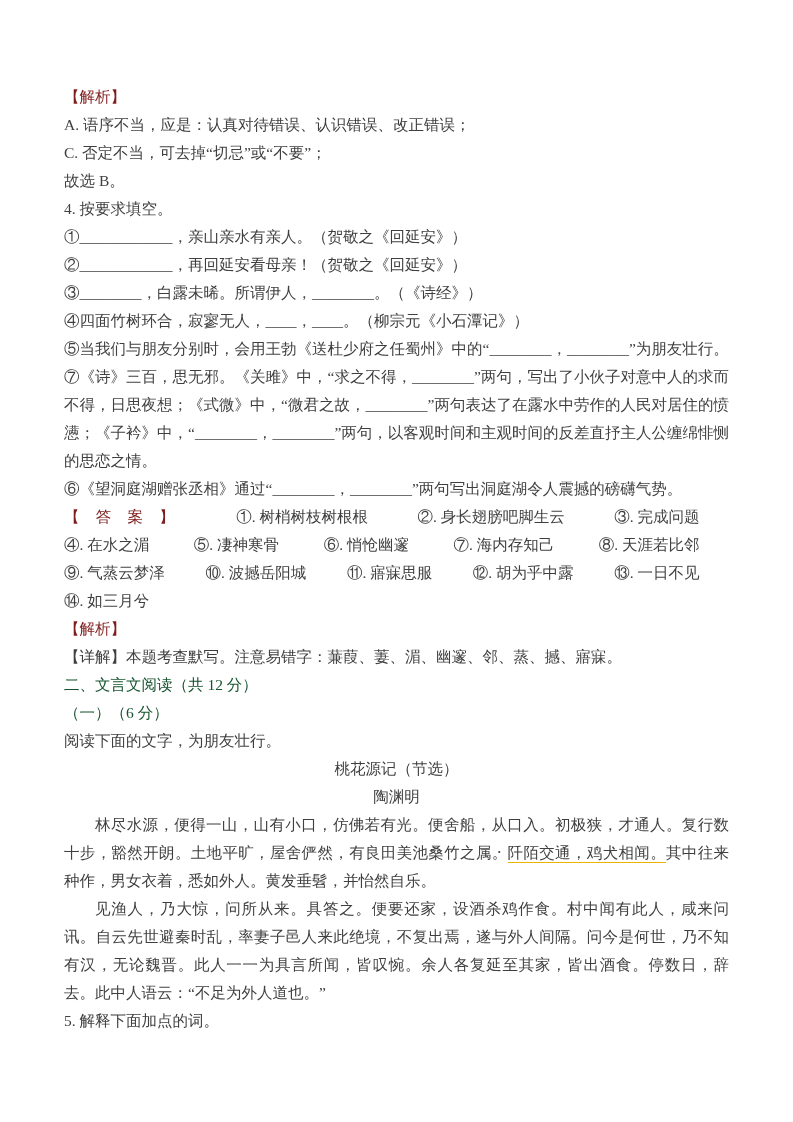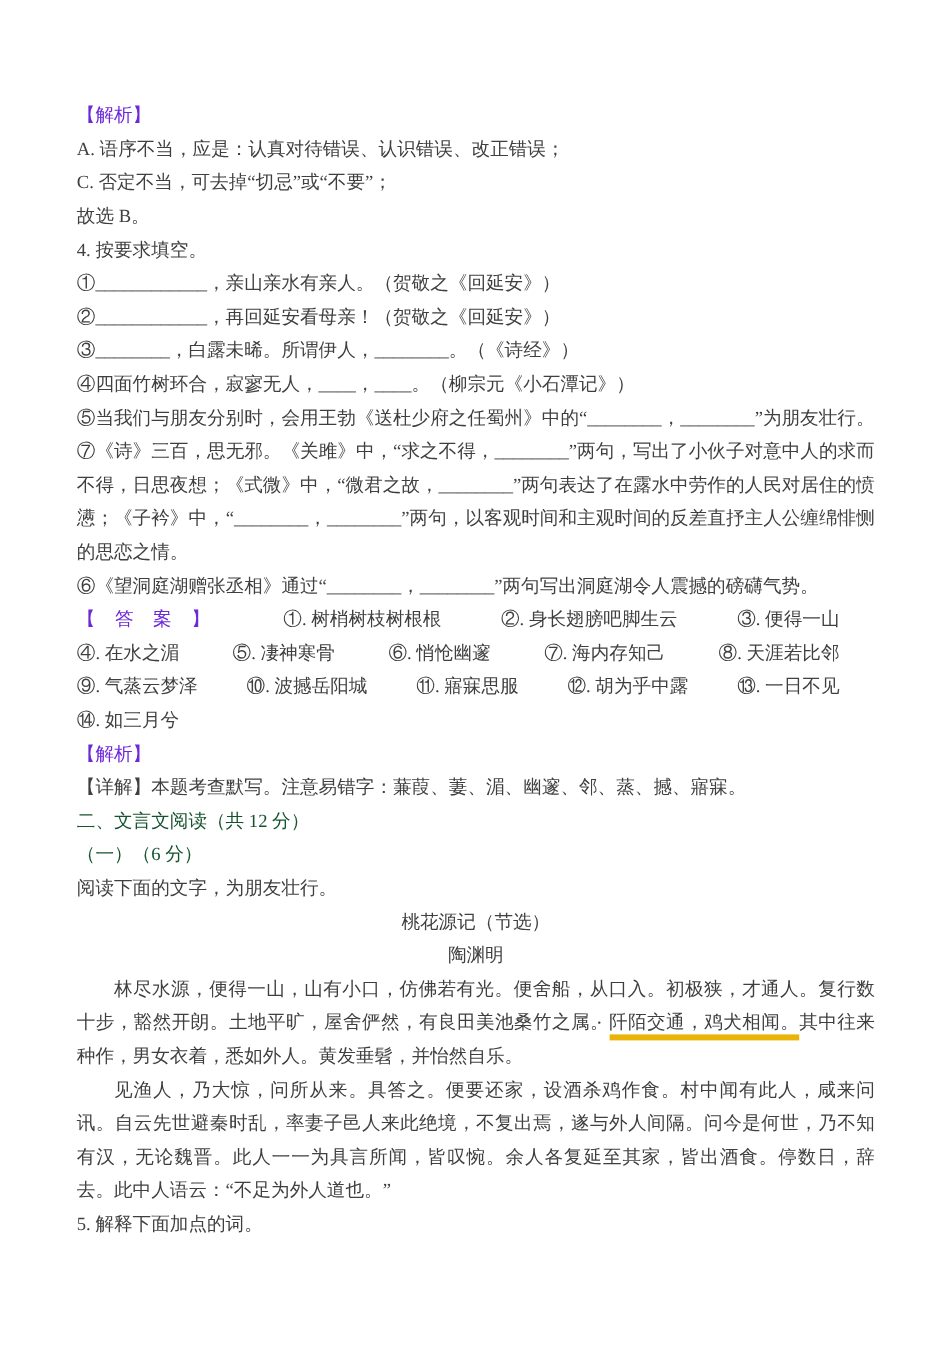--- a/index.html
+++ b/index.html
@@ -22,21 +22,21 @@
     font-size: 15.5px;
     line-height: 28px;
   }
   .page p, .page h2, .page h3 {
     margin: 0;
     padding: 0;
     font-size: 15.5px;
     font-weight: normal;
   }
   .accent {
-    color: #6d28d9;
+    color: #7f1d1d;
   }
   .sec-heading {
     font-weight: bold;
     color: #14532d;
     font-size: 16.5px;
   }
   .sub-heading {
     font-weight: bold;
     color: #14532d;
     font-size: 16px;
@@ -55,21 +55,21 @@
   }
   .answer-item {
     display: inline-block;
     margin-right: 1.9em;
   }
   .answer-item:last-child {
     margin-right: 0;
     font-family: Liberation Serif, serif;
   }
   .underlined {
-    border-bottom: 5px solid #eab308;
+    border-bottom: 1px solid #eab308;
     padding-bottom: 1px;
   }
   .em-dot {
     position: relative;
   }
   .em-dot::after {
     content: "\2022";
     position: absolute;
     left: 50%;
     transform: translateX(-50%);
@@ -94,21 +94,21 @@
   <p>③________，白露未晞。所谓伊人，________。（《诗经》）</p>
   <p>④四面竹树环合，寂寥无人，____，____。（柳宗元《小石潭记》）</p>
   <p class="justified">⑤当我们与朋友分别时，会用王勃《送杜少府之任蜀州》中的“________，________”为朋友壮行。</p>
   <p class="justified">⑦《诗》三百，思无邪。《关雎》中，“求之不得，________”两句，写出了小伙子对意中人的求而不得，日思夜想；《式微》中，“微君之故，________”两句表达了在露水中劳作的人民对居住的愤懑；《子衿》中，“________，________”两句，以客观时间和主观时间的反差直抒主人公缠绵悱恻的思恋之情。</p>
   <p class="justified">⑥《望洞庭湖赠张丞相》通过“________，________”两句写出洞庭湖令人震撼的磅礴气势。</p>
 
   <p class="justified">
     <span class="accent answer-label">【答案】</span>
     <span class="answer-item">①. 树梢树枝树根根</span>
     <span class="answer-item">②. 身长翅膀吧脚生云</span>
-    <span class="answer-item">③. 便得一山</span>
+    <span class="answer-item">③. 完成问题</span>
     <span class="answer-item">④. 在水之湄</span>
     <span class="answer-item">⑤. 凄神寒骨</span>
     <span class="answer-item">⑥. 悄怆幽邃</span>
     <span class="answer-item">⑦. 海内存知己</span>
     <span class="answer-item">⑧. 天涯若比邻</span>
     <span class="answer-item">⑨. 气蒸云梦泽</span>
     <span class="answer-item">⑩. 波撼岳阳城</span>
     <span class="answer-item">⑪. 寤寐思服</span>
     <span class="answer-item">⑫. 胡为乎中露</span>
     <span class="answer-item">⑬. 一日不见</span>

